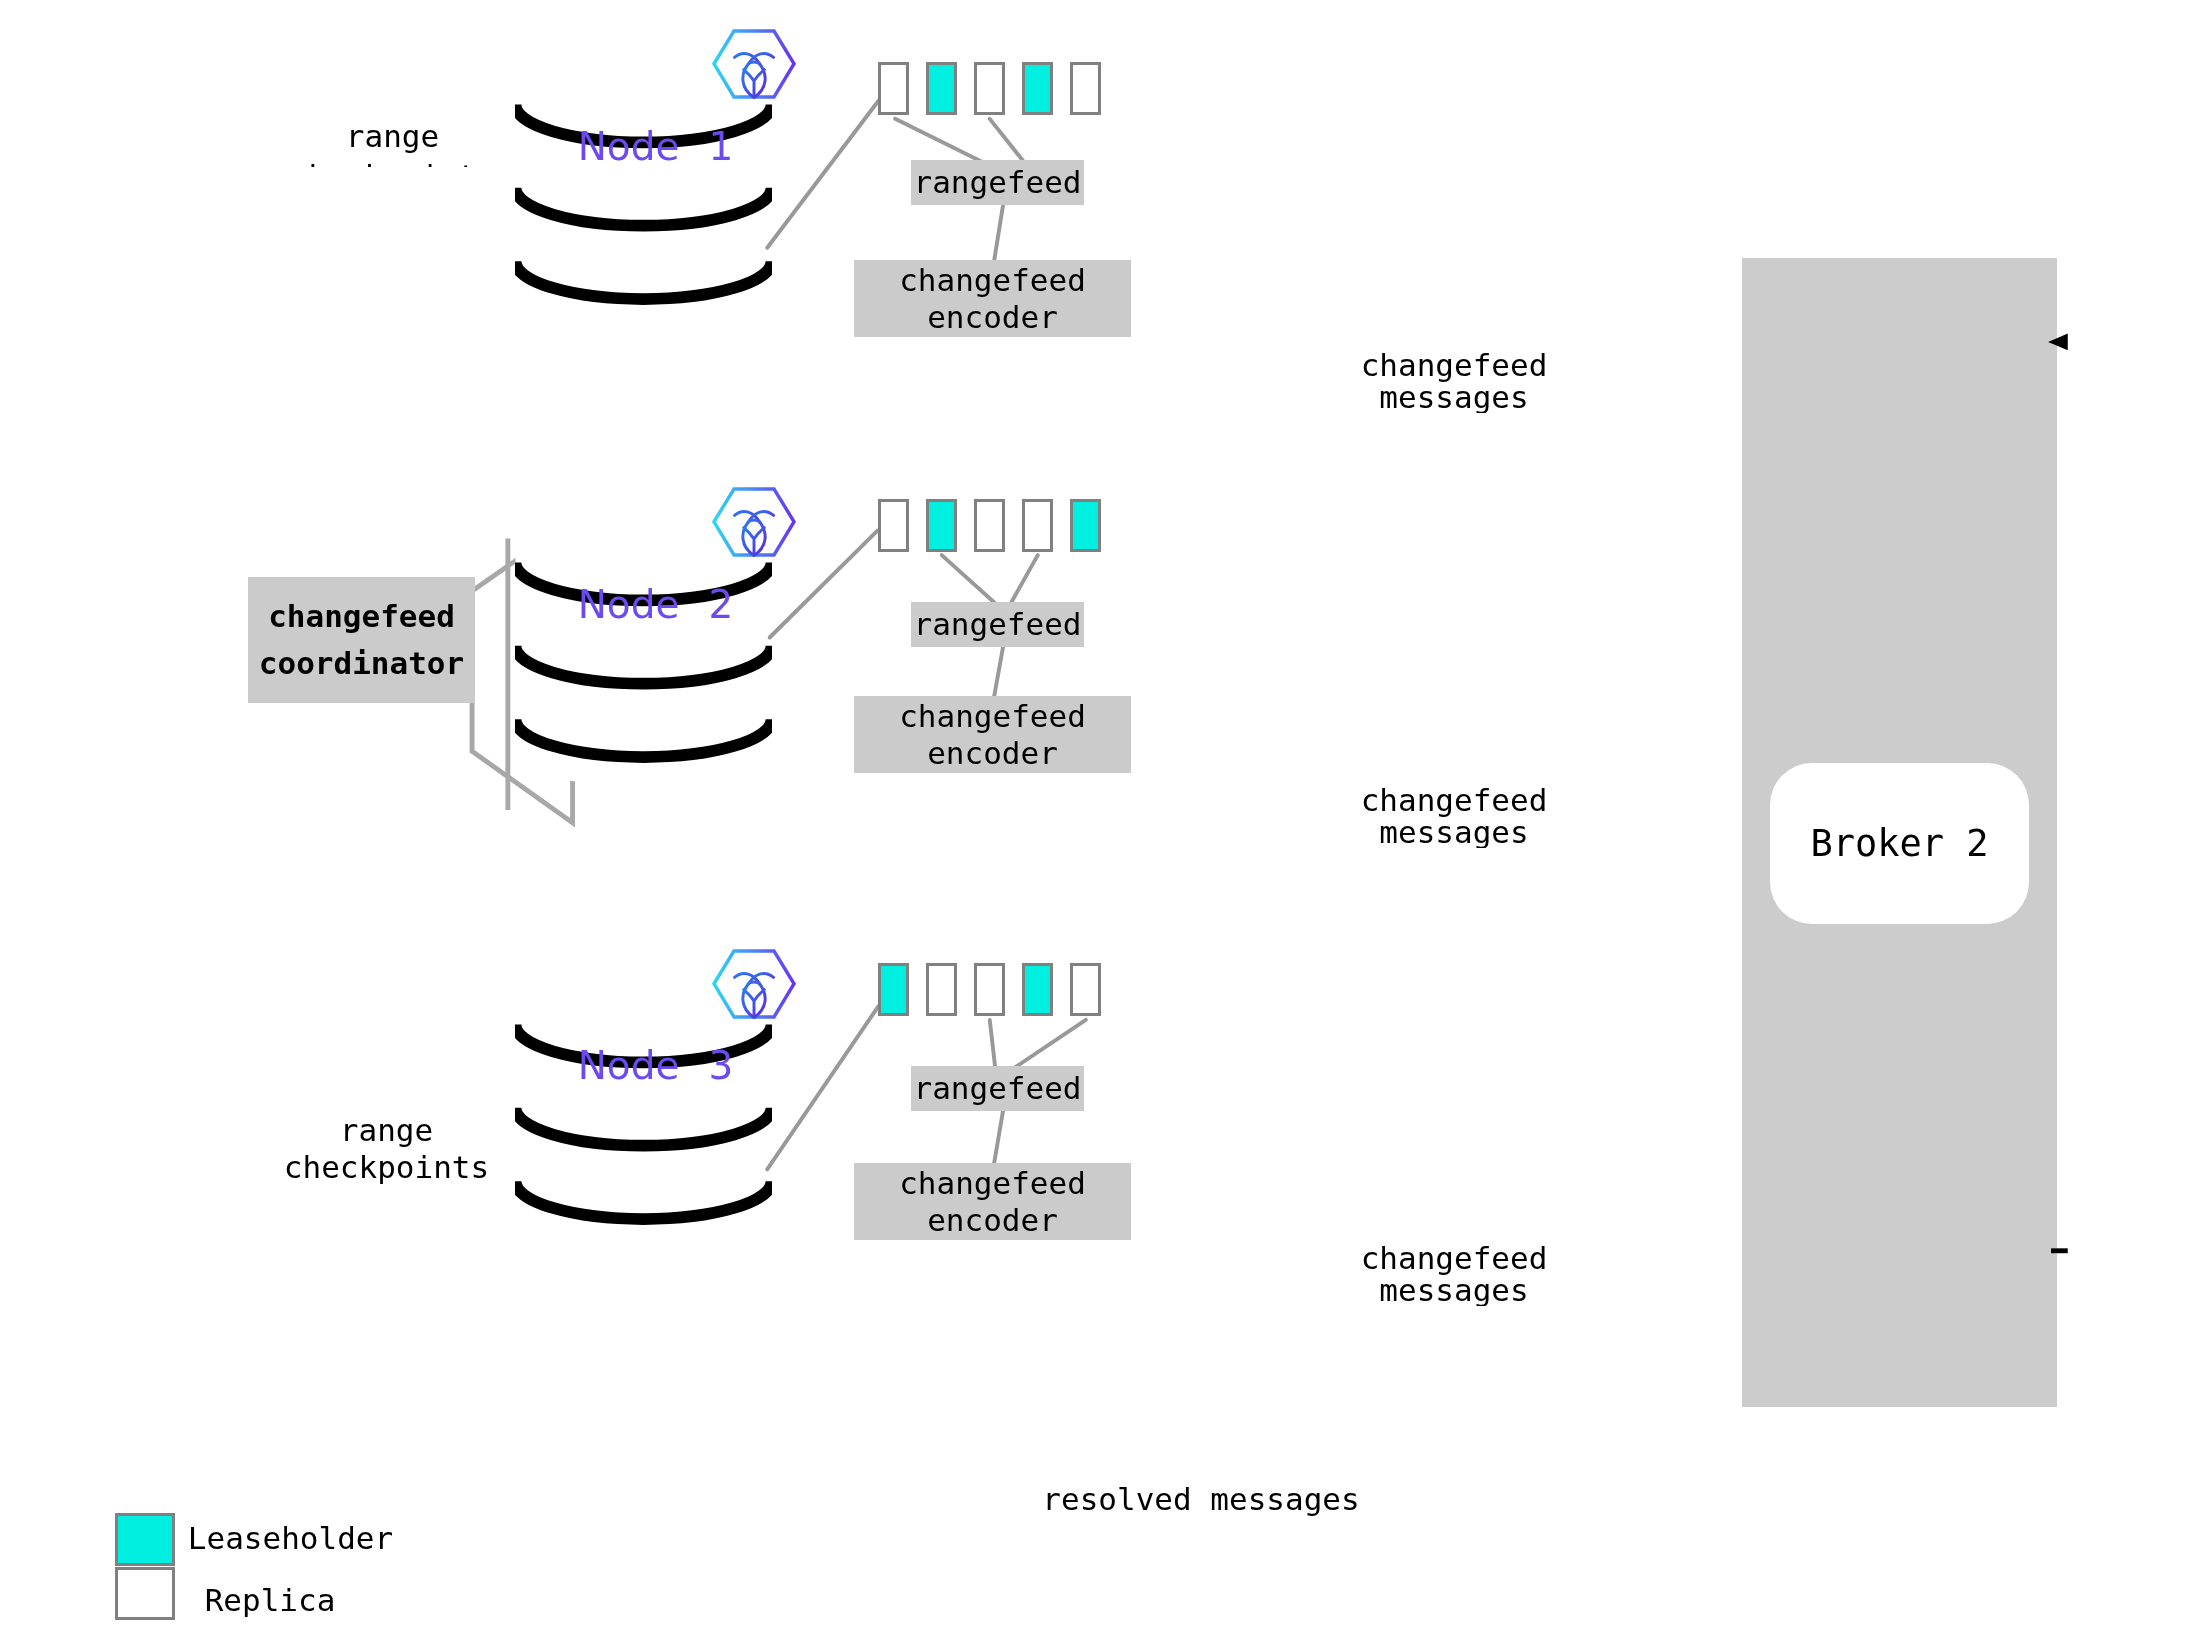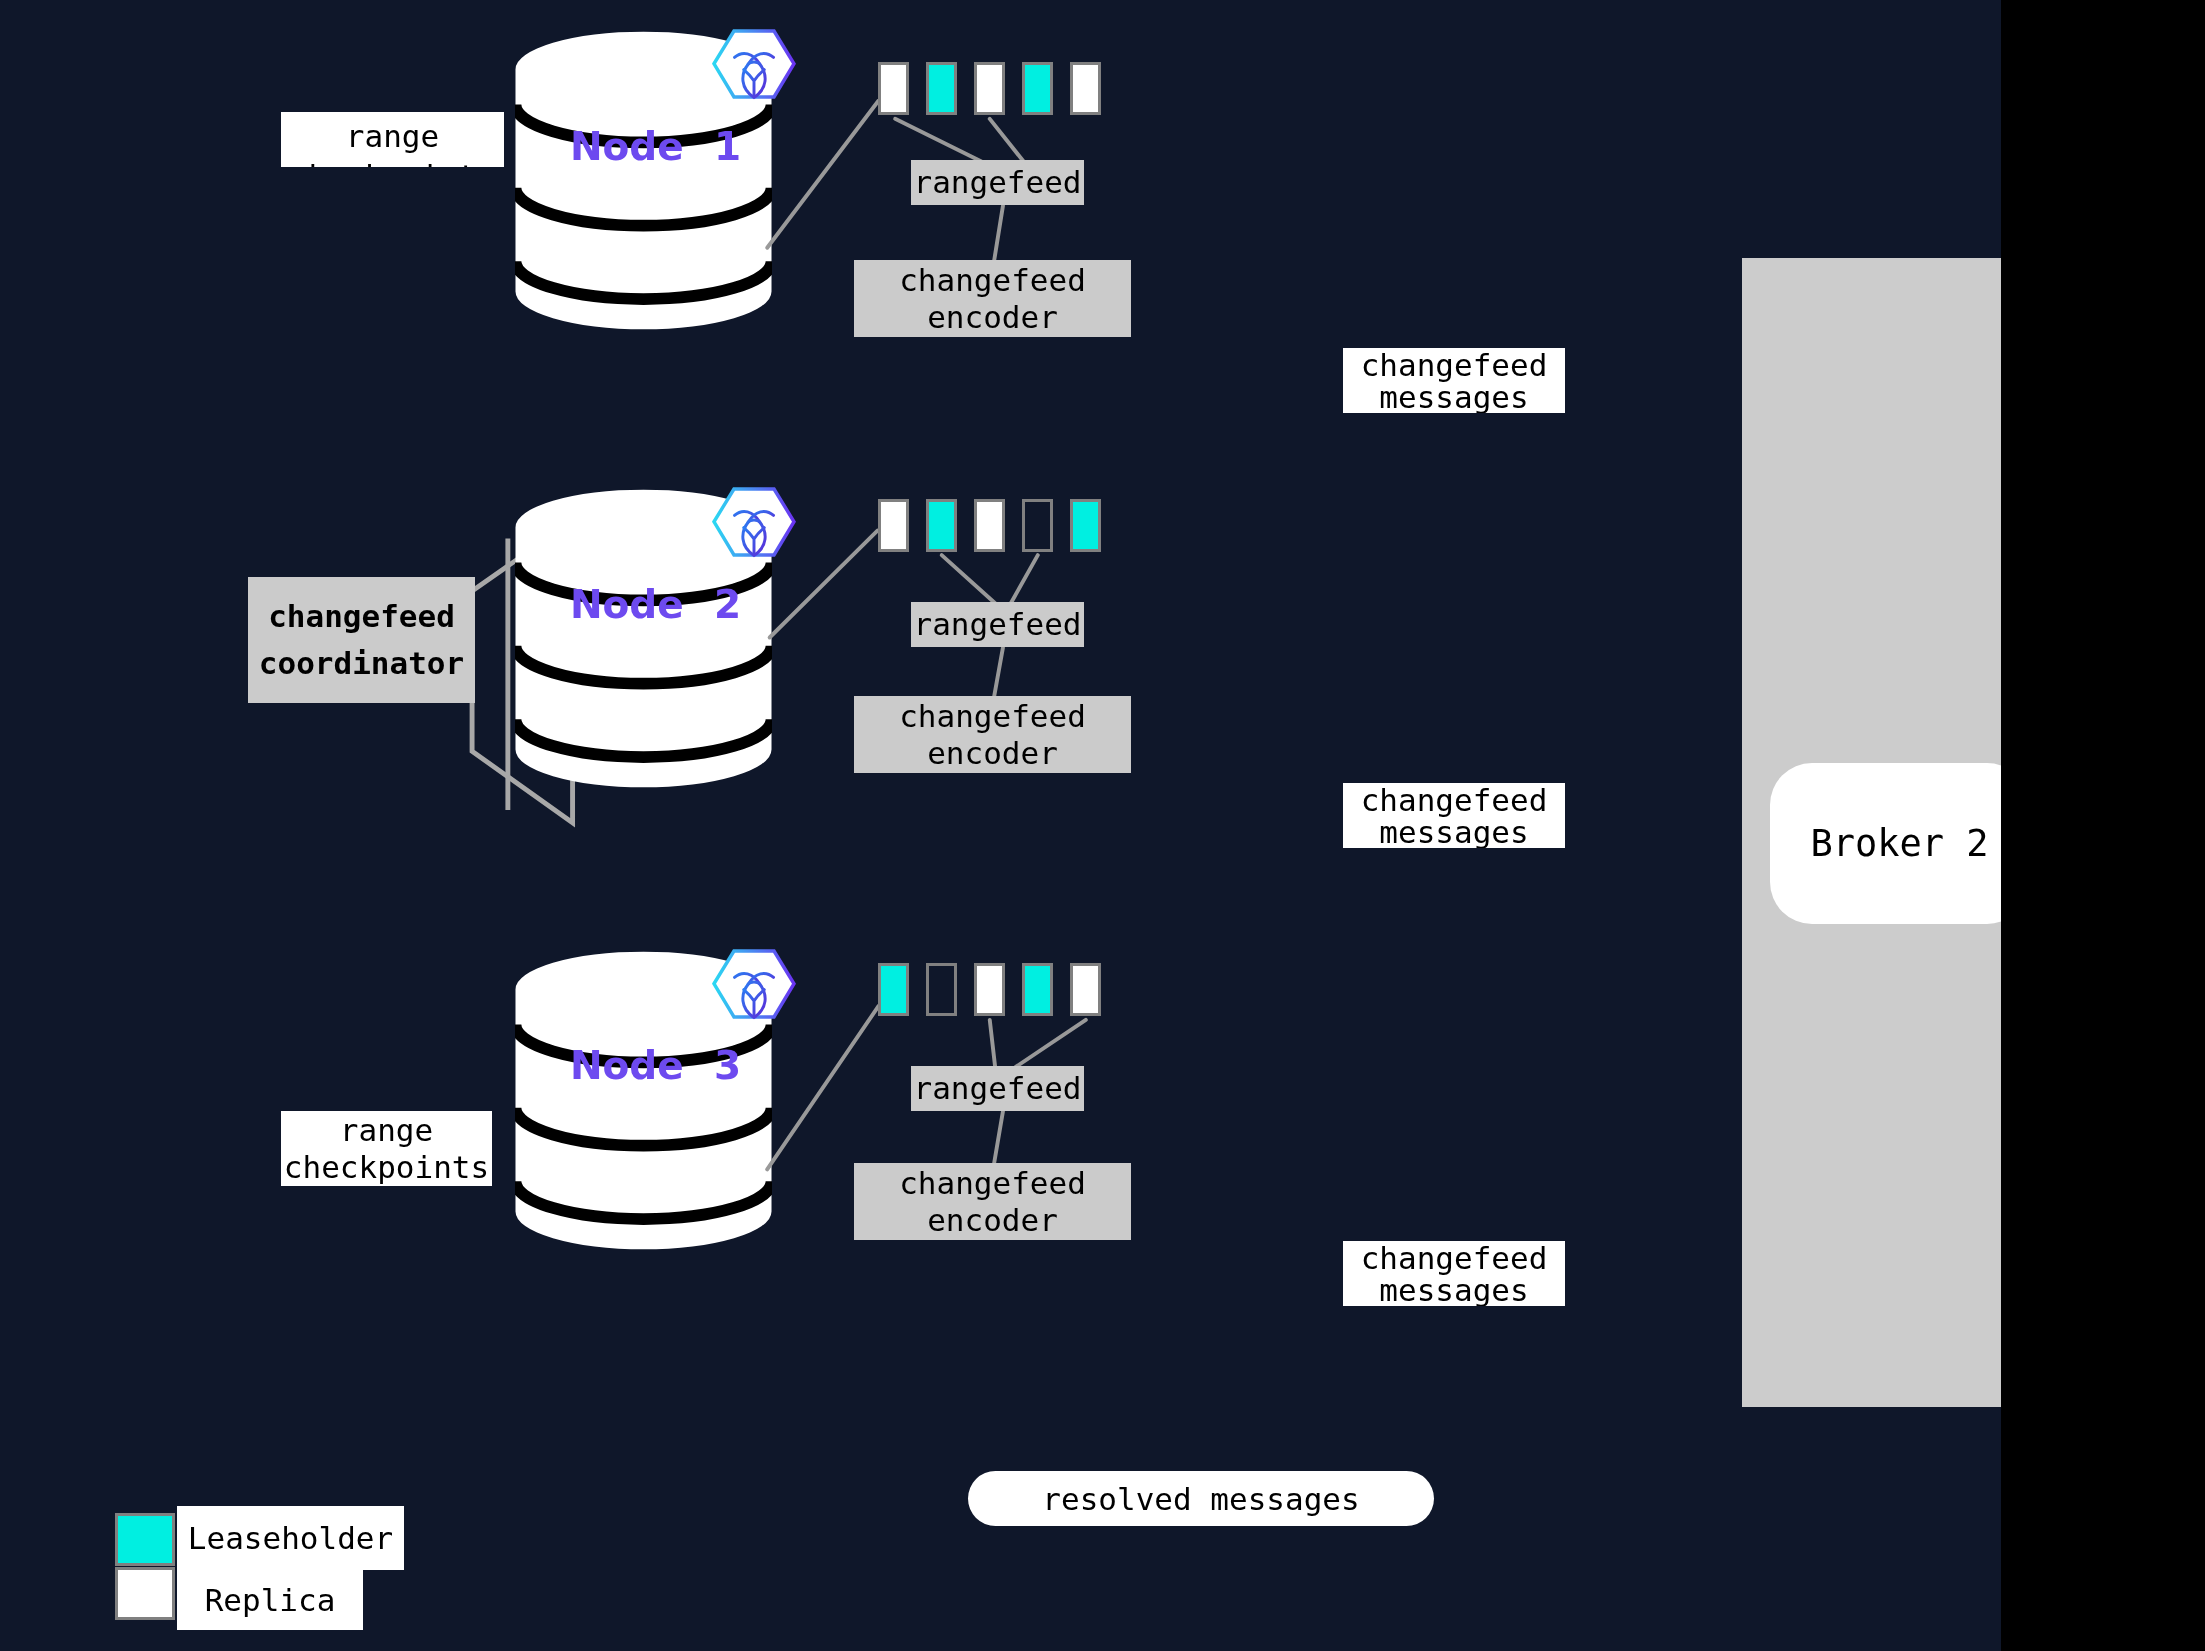--- a/index.html
+++ b/index.html
@@ -1,24 +1,24 @@
 <!DOCTYPE html>
 <html style="font-size:7.8px"><head>
 <meta charset="utf-8">
 <style>
   html,body{margin:0;padding:0;background:#000;}
-  #canvas{position:relative;width:2001px;height:1652px;background:#0f172a;overflow:hidden;
+  #canvas{position:relative;width:2205px;height:1652px;background:#ffffff;overflow:hidden;
           font-family:"DejaVu Sans Mono",monospace;color:#000;}
   .abs{position:absolute;}
   .lbl{background:#fff;display:flex;flex-direction:column;align-items:center;justify-content:flex-start;
        text-align:center;font-size:31px;line-height:34px;overflow:hidden;z-index:5;}
   .lbl .ln{display:block;white-space:nowrap;}
   .gbox{background:#cbcbcb;display:flex;flex-direction:column;align-items:center;justify-content:center;
         text-align:center;font-size:31px;line-height:37px;overflow:hidden;z-index:5;}
-  .node-label{color:#6d4aef;font-weight:bold;font-size:39px;
+  .node-label{color:#6d4aef;font-weight:normal;font-size:39px;
               font-family:"DejaVu Sans",sans-serif;word-spacing:16.7px;
               display:flex;align-items:center;justify-content:center;z-index:4;padding-left:12px;}
   .range-rect{width:24.5px;height:47px;border:3.9px solid #808080;z-index:4;}
   .range-rect.leaseholder{background:#00efe1;}
   .range-rect.replica{background:#ffffff;}
   .range-rect.empty{background:transparent;}
   .cyl{z-index:2;}
   .badge{z-index:4;}
   .kafka-box{background:#fff;z-index:5;display:flex;align-items:center;}
   .kafka-word{font-family:"DejaVu Sans",sans-serif;font-weight:bold;font-size:51px;color:#111;}

